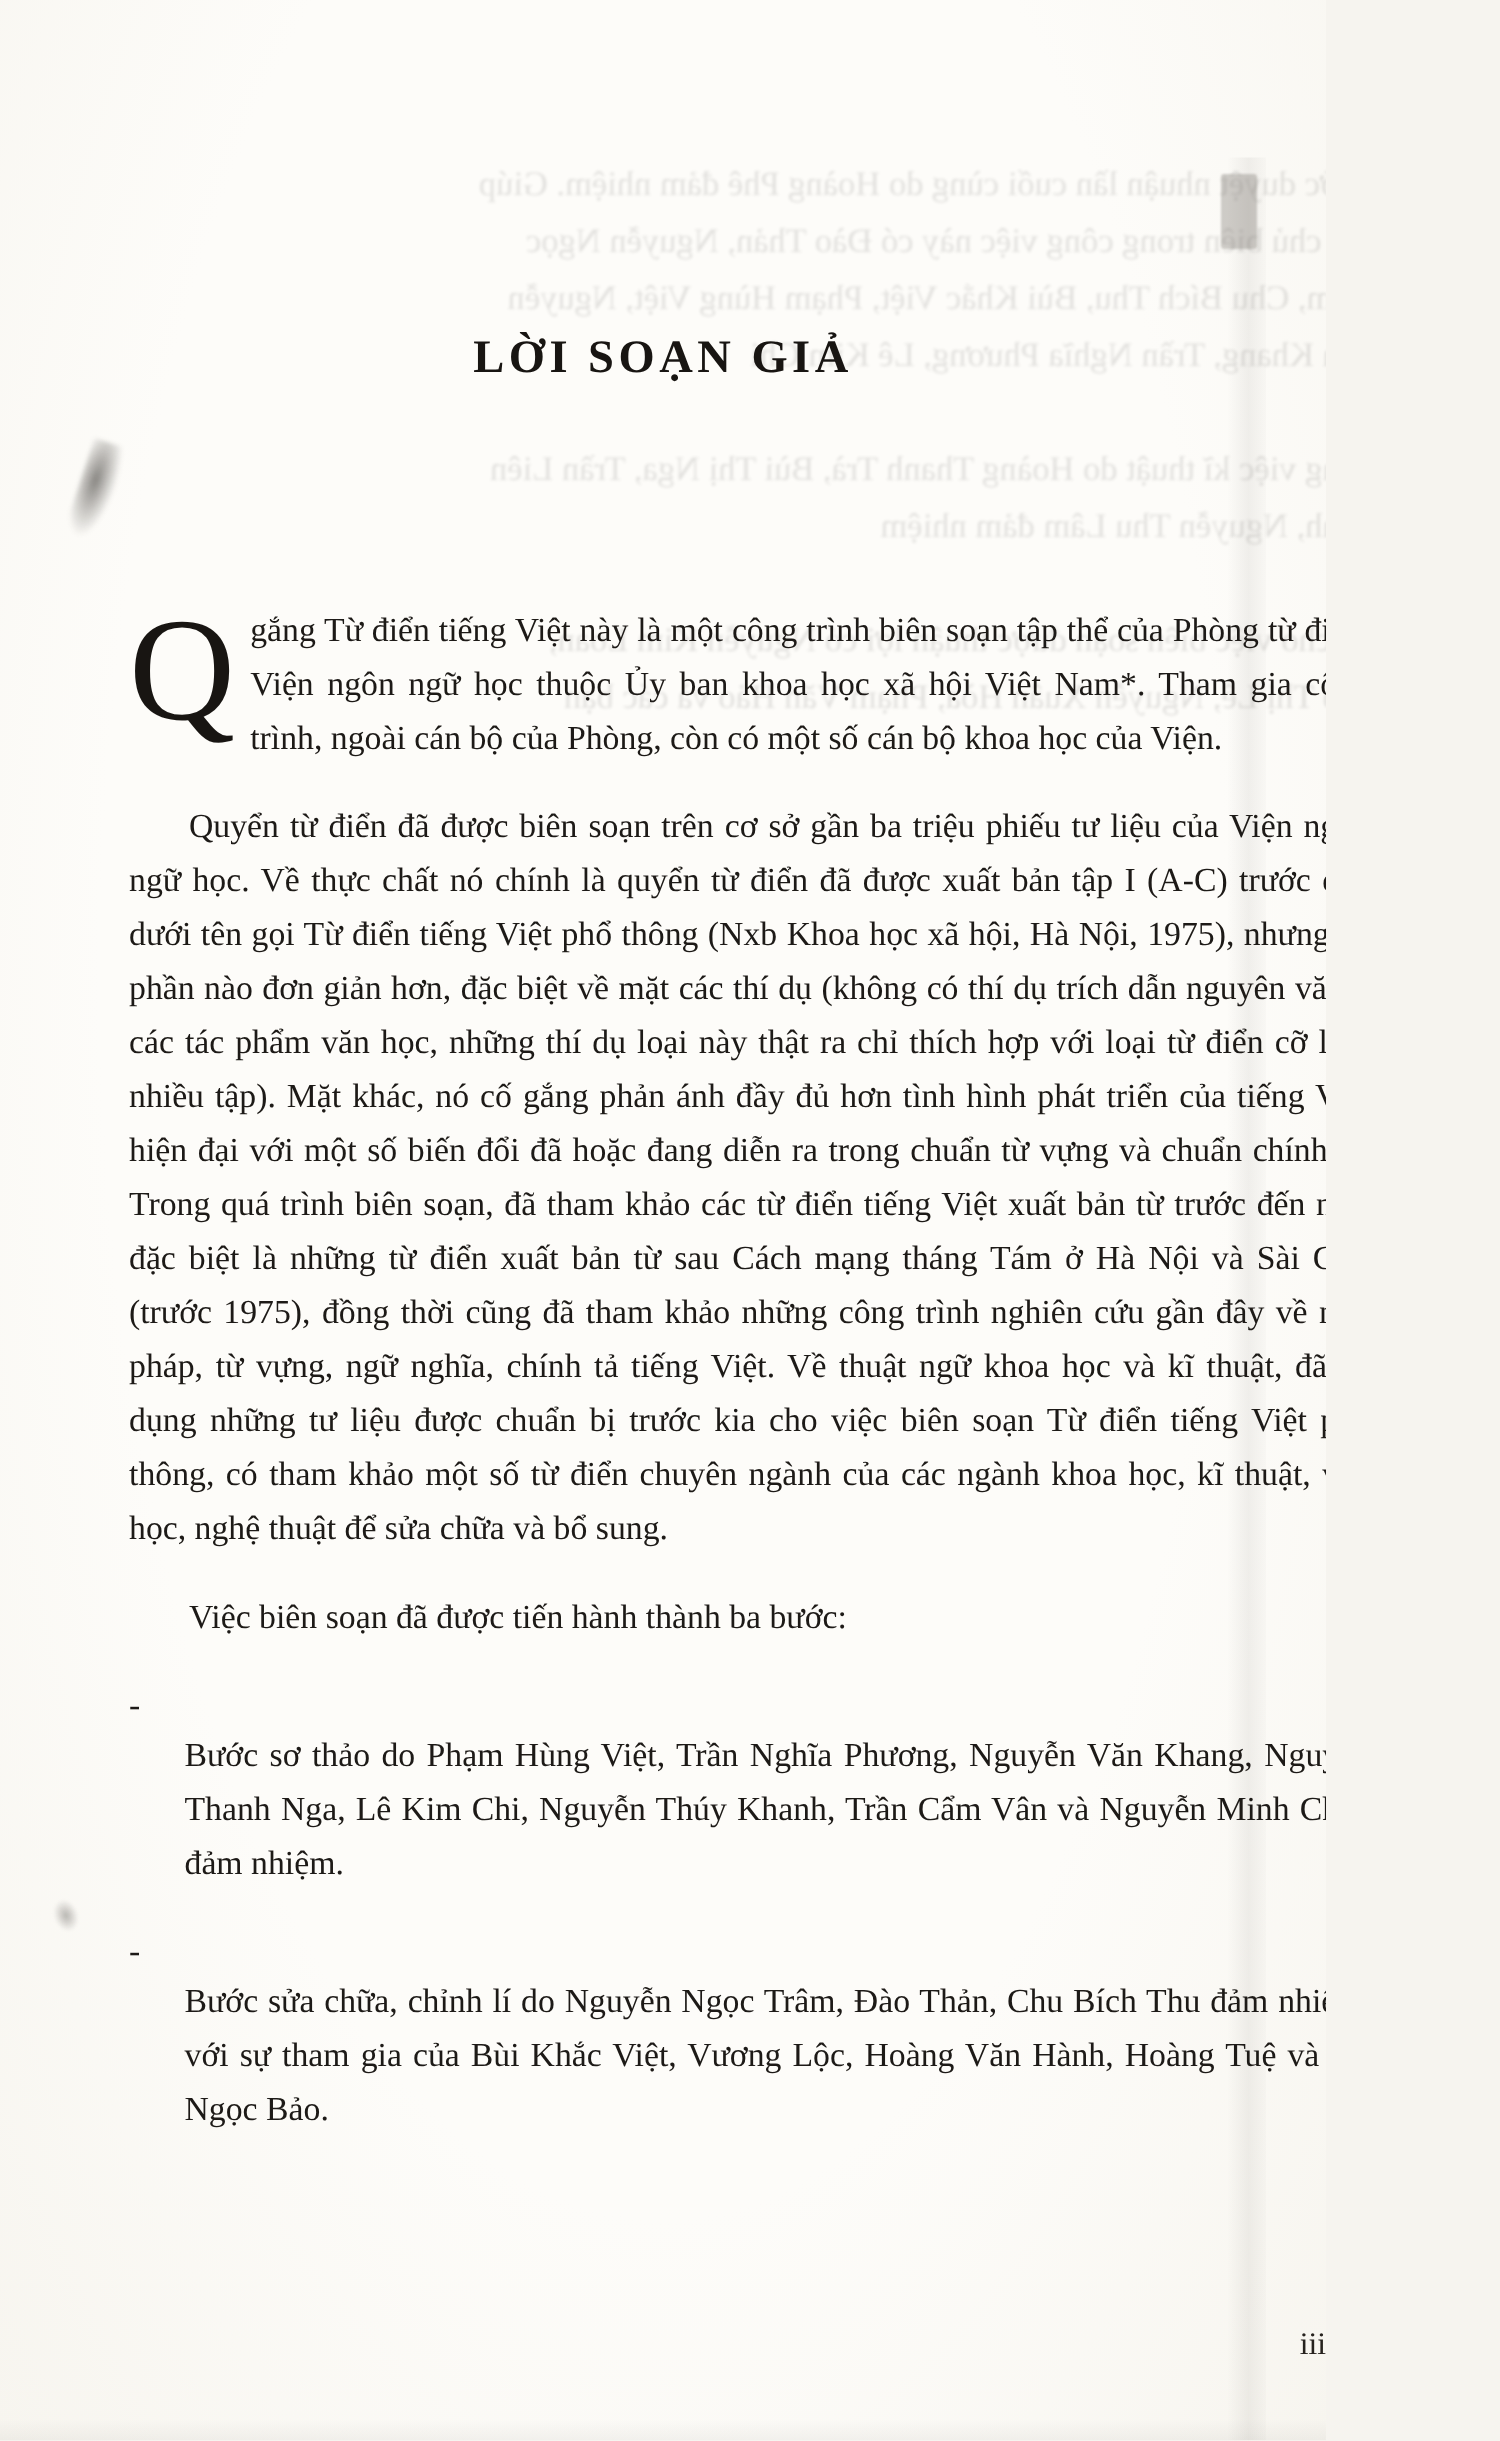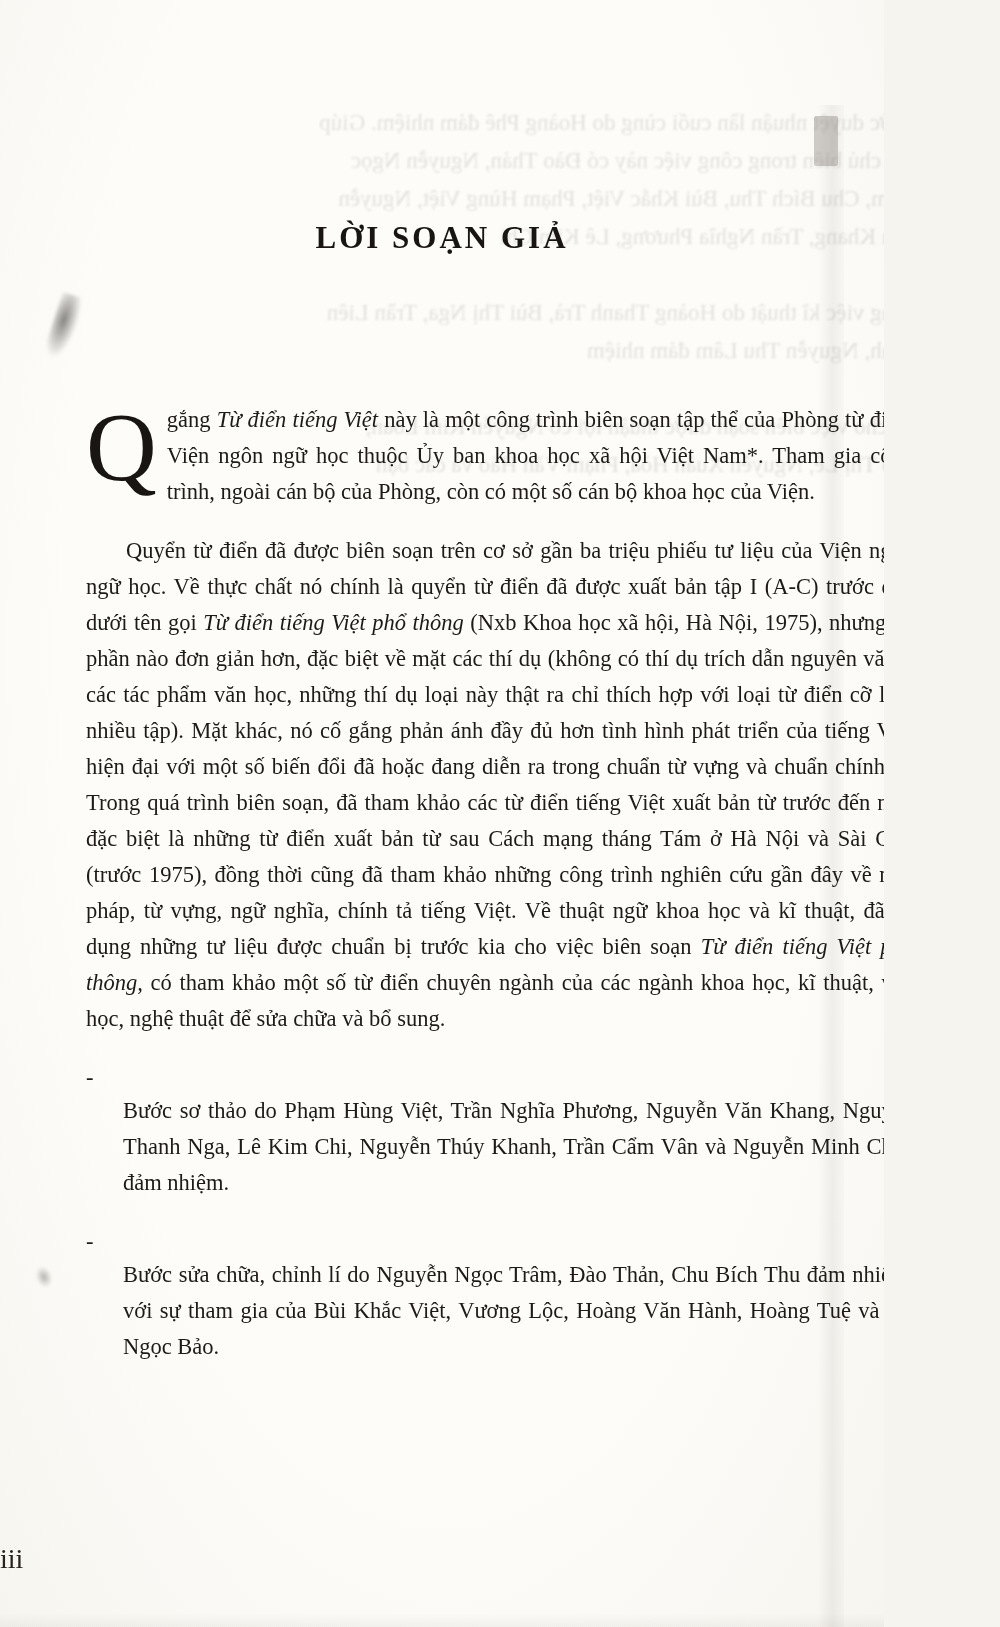--- a/index.html
+++ b/index.html
@@ -88,33 +88,33 @@
   .para { margin: 0; }
   .para + .para, .para + .bullet, .bullet + .bullet, .bullet + .para { margin-top: 23px; }
   .para.indent { text-indent: 40px; }
   .dropcap {
     float: left;
     font-size: 98px;
     line-height: 78px;
     padding: 6px 10px 0 0;
     color: #181512;
   }
-  .it { font-style: italic; }
+  .it { }
   .bullet { display: flex; }
   .bullet .marker {
     flex: 0 0 37px;
     text-align: left;
   }
   .bullet .bullet-body { flex: 1; text-align: justify; margin-top: 33px; }
 
   .page-number {
     position: absolute;
     left: 0; bottom: 52px; width: 100%;
-    text-align: left;
-    font-size: 28px;
+    text-align: right;
+    font-size: 21px;
     color: #26221e;
   }
 </style>
 </head>
 <body>
 
 <div class="page">
 
   <div class="bleed">
       <div class="bleed-line">Bước duyệt nhuận lần cuối cùng do Hoàng Phê đảm nhiệm. Giúp</div>
@@ -133,20 +133,21 @@
   <div class="smudge-left-small"></div>
   <div class="edge-band-right"></div>
   <div class="tab-topright"></div>
   <div class="edge-shadow-bottom"></div>
 
   <div class="title">LỜI SOẠN GIẢ</div>
 
   <div class="body-text">
       <p class="para"><span class="dropcap">Q</span><span>gắng </span><span class="it">Từ điển tiếng Việt</span><span> này là một công trình biên soạn tập thể của Phòng từ điển, Viện ngôn ngữ học thuộc Ủy ban khoa học xã hội Việt Nam*. Tham gia công trình, ngoài cán bộ của Phòng, còn có một số cán bộ khoa học của Viện.</span></p>
       <p class="para indent"><span>Quyển từ điển đã được biên soạn trên cơ sở gần ba triệu phiếu tư liệu của Viện ngôn ngữ học. Về thực chất nó chính là quyển từ điển đã được xuất bản tập I (A-C) trước đây dưới tên gọi </span><span class="it">Từ điển tiếng Việt phổ thông</span><span> (Nxb Khoa học xã hội, Hà Nội, 1975), nhưng có phần nào đơn giản hơn, đặc biệt về mặt các thí dụ (không có thí dụ trích dẫn nguyên văn ở các tác phẩm văn học, những thí dụ loại này thật ra chỉ thích hợp với loại từ điển cỡ lớn, nhiều tập). Mặt khác, nó cố gắng phản ánh đầy đủ hơn tình hình phát triển của tiếng Việt hiện đại với một số biến đổi đã hoặc đang diễn ra trong chuẩn từ vựng và chuẩn chính tả. Trong quá trình biên soạn, đã tham khảo các từ điển tiếng Việt xuất bản từ trước đến nay, đặc biệt là những từ điển xuất bản từ sau Cách mạng tháng Tám ở Hà Nội và Sài Gòn (trước 1975), đồng thời cũng đã tham khảo những công trình nghiên cứu gần đây về ngữ pháp, từ vựng, ngữ nghĩa, chính tả tiếng Việt. Về thuật ngữ khoa học và kĩ thuật, đã sử dụng những tư liệu được chuẩn bị trước kia cho việc biên soạn </span><span class="it">Từ điển tiếng Việt phổ thông,</span><span> có tham khảo một số từ điển chuyên ngành của các ngành khoa học, kĩ thuật, văn học, nghệ thuật để sửa chữa và bổ sung.</span></p>
+      <p class="para indent"><span>Việc biên soạn đã được tiến hành thành ba bước:</span></p>
       <div class="bullet">
         <span class="marker">-</span>
         <div class="bullet-body"><span>Bước sơ thảo do Phạm Hùng Việt, Trần Nghĩa Phương, Nguyễn Văn Khang, Nguyễn Thanh Nga, Lê Kim Chi, Nguyễn Thúy Khanh, Trần Cẩm Vân và Nguyễn Minh Châu đảm nhiệm.</span></div>
       </div>
       <div class="bullet">
         <span class="marker">-</span>
         <div class="bullet-body"><span>Bước sửa chữa, chỉnh lí do Nguyễn Ngọc Trâm, Đào Thản, Chu Bích Thu đảm nhiệm, với sự tham gia của Bùi Khắc Việt, Vương Lộc, Hoàng Văn Hành, Hoàng Tuệ và Vũ Ngọc Bảo.</span></div>
       </div>
     </div>
 

